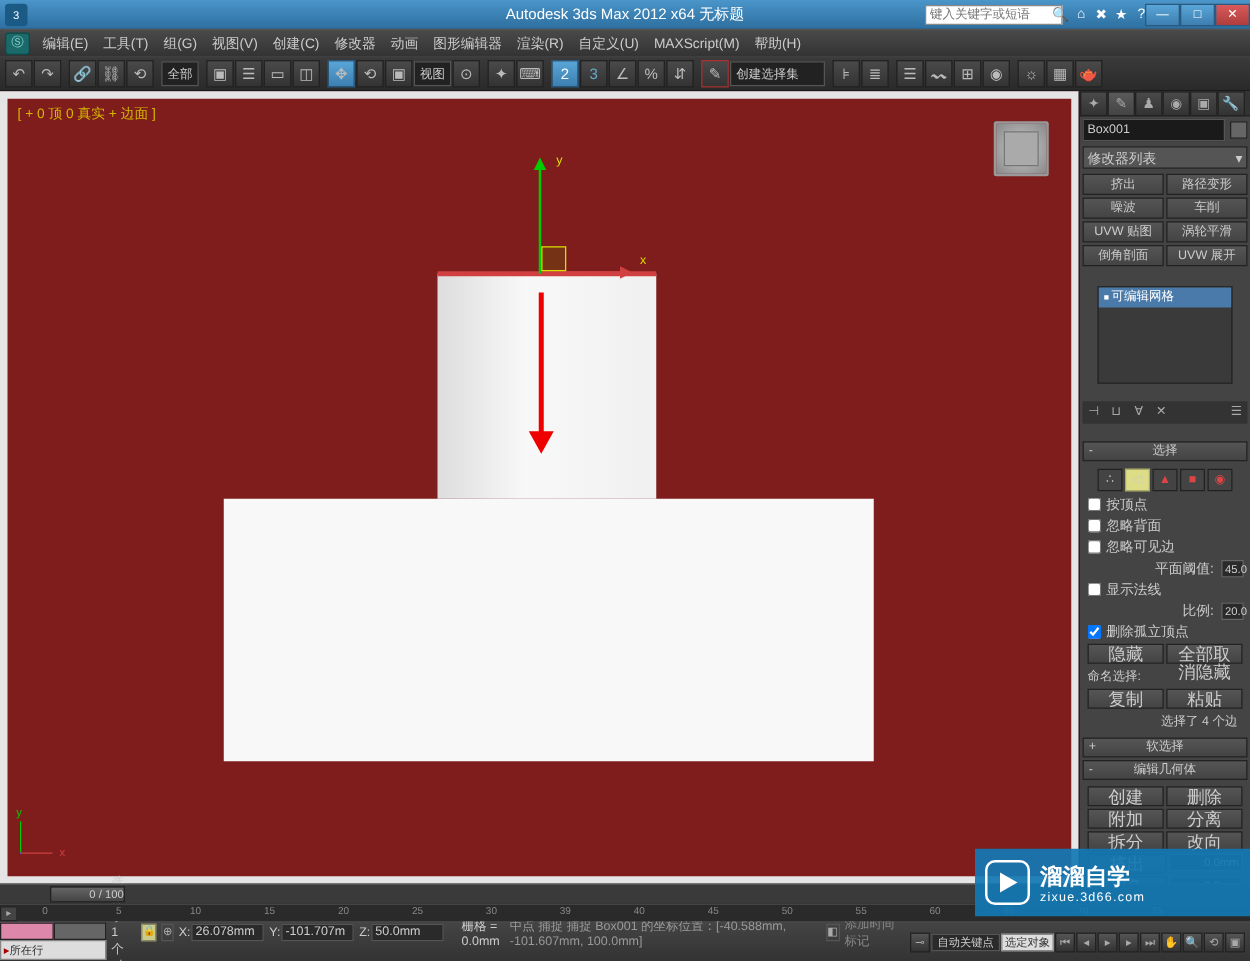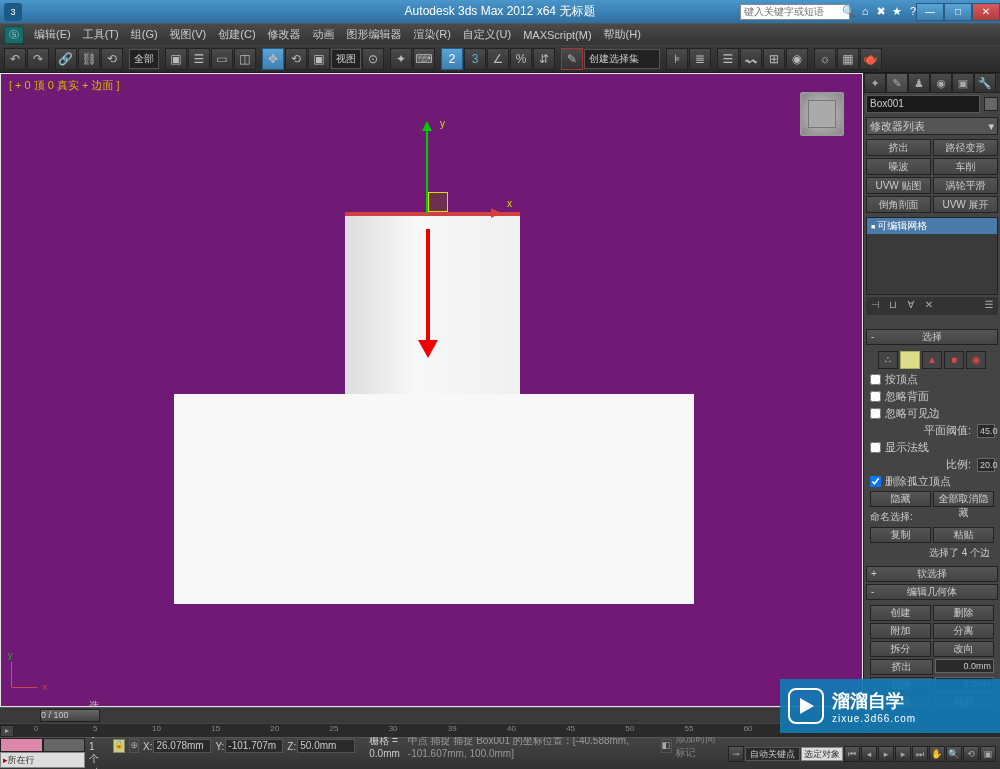--- a/index.html
+++ b/index.html
@@ -18,21 +18,21 @@
 .menu-item{color:#ccc;padding:0 6px;cursor:pointer}
 .toolbar{height:28px;background:linear-gradient(#3a3a3a,#2a2a2a);display:flex;align-items:center;padding:0 4px;border-top:1px solid #444;border-bottom:1px solid #1a1a1a;gap:1px}
 .tb-btn{width:22px;height:22px;background:linear-gradient(#4a4a4a,#333);border:1px solid #222;display:flex;align-items:center;justify-content:center;color:#bbb;font-size:12px}
 .tb-btn.on{background:linear-gradient(#5aa5d8,#3d7fb0);border:1px solid #2a5a80}
 .tb-btn.blue{color:#6ac}
 .tb-sep{width:4px}
 .tb-dropdown{height:20px;background:#222;border:1px solid #555;color:#ccc;padding:0 4px;font-size:10px;display:flex;align-items:center}
 .tb-btn.red{border:1px solid #a33}
 .workspace{position:absolute;top:73px;left:0;right:137px;bottom:62px;background:#333}
 .vp-label{position:absolute;top:4px;left:8px;color:#d4b800;font-size:11px}
-.viewport{position:absolute;inset:0;background:#701a75;border:1px solid #e5e5e5}
+.viewport{position:absolute;inset:0;background:#7f1d1d;border:6px solid #e5e5e5}
 .viewcube-area{position:absolute;top:10px;right:10px;width:60px;height:60px}
 .viewcube{width:44px;height:44px;margin:8px;background:radial-gradient(circle,#ccc,#888);border:2px solid #999;border-radius:2px;position:relative}
 .viewcube::after{content:"";position:absolute;inset:6px;background:#aaa;border:1px solid #777}
 .big-box{position:absolute;left:173px;top:320px;width:520px;height:210px;background:#f8f8f8}
 .small-box{position:absolute;left:344px;top:140px;width:175px;height:180px;background:linear-gradient(90deg,#ddd,#f8f8f8 40%,#f0f0f0)}
 .small-box-top{position:absolute;left:344px;top:138px;width:175px;height:4px;background:#d04040}
 .gizmo{position:absolute;left:415px;top:50px}
 .gizmo-y{position:absolute;width:2px;height:90px;background:#0c0;left:10px}
 .gizmo-y::before{content:"";position:absolute;top:-8px;left:-4px;border:5px solid transparent;border-bottom:10px solid #0c0}
 .gizmo-y-label{position:absolute;left:14px;top:-6px;color:#dd0;font-size:10px}
@@ -50,45 +50,45 @@
 .axis-x::after{content:"x";position:absolute;right:-10px;top:-5px;color:#d04040;font-size:9px}
 .axis-z{position:absolute;width:1px;height:1px;background:#44d;bottom:0}
 .command-panel{position:absolute;top:73px;right:0;width:137px;bottom:62px;background:#444;border-left:1px solid #222;overflow:hidden}
 .cp-tabs{height:20px;background:#333;display:flex;border-bottom:1px solid #222}
 .cp-tab{width:22px;height:20px;border:1px solid #222;background:linear-gradient(#4a4a4a,#333);color:#aaa;text-align:center;font-size:11px;line-height:18px}
 .cp-tab.active{background:linear-gradient(#5a5a5a,#444)}
 .cp-name{height:18px;background:#1a1a1a;border:1px solid #555;margin:2px;color:#ccc;padding:0 3px;font-size:10px;line-height:16px}
 .cp-modlist{height:18px;background:#555;border:1px solid #222;margin:2px;color:#ccc;padding:0 3px;font-size:10px;display:flex;align-items:center;justify-content:space-between}
 .cp-btns{display:flex;flex-wrap:wrap;padding:1px}
 .cp-btn{flex:1 0 48%;height:17px;background:linear-gradient(#555,#444);border:1px solid #222;margin:1px;color:#ccc;text-align:center;font-size:10px;line-height:15px}
-.cp-stack{height:78px;background:#3a3a3a;border:1px solid #222;margin:2px}
+.cp-stack{height:78px;background:#3a3a3a;border:1px solid #222;margin:14px}
 .cp-stack-item{height:16px;background:#4a7aaa;color:#fff;padding:0 4px;font-size:10px;line-height:16px}
 .cp-stack-item::before{content:"■ ";color:#fff;font-size:7px}
 .cp-stackbar{height:18px;background:#333;display:flex;gap:4px;padding:2px;margin:2px;align-items:center}
 .cp-sb{width:14px;height:14px;color:#aaa;font-size:10px;text-align:center}
 .cp-rollout-hdr{height:16px;background:linear-gradient(#555,#444);border:1px solid #222;color:#ccc;text-align:center;font-size:10px;line-height:14px;margin:2px;position:relative}
 .cp-rollout-hdr::before{content:"-";position:absolute;left:4px}
 .cp-rollout-hdr.plus::before{content:"+"}
 .cp-rollout{padding:2px 4px;color:#ccc;font-size:10px}
 .cp-subsel{display:flex;gap:2px;padding:2px;justify-content:center}
 .cp-sub{width:20px;height:18px;border:1px solid #222;background:#444;font-size:10px;text-align:center;line-height:16px}
 .cp-sub.active{background:#dd8;border:1px solid #aa6}
 .cp-sub.red{color:#d44}
 .cp-check{display:flex;align-items:center;gap:4px;padding:1px 2px;font-size:10px}
 .cp-check input{width:11px;height:11px}
 .cp-spinner{display:flex;align-items:center;gap:2px;font-size:10px;padding:1px}
 .cp-spinner-val{width:18px;height:14px;background:#2a2a2a;border:1px solid #666;color:#ccc;text-align:right;padding:0 2px;font-size:9px;line-height:12px}
-.cp-btn-sm{height:16px;background:linear-gradient(#555,#444);border:1px solid #222;color:#ccc;text-align:center;font-size:10px;line-height:14px;padding:0 4px;display:inline-block}
+.cp-btn-sm{height:16px;background:linear-gradient(#555,#444);border:1px solid #222;color:#ccc;text-align:center;font-size:14px;line-height:14px;padding:0 4px;display:inline-block}
 .cp-row{display:flex;gap:2px;padding:1px 2px}
 .cp-row .cp-btn-sm{flex:1}
 .cp-label{font-size:10px;color:#ccc;padding:2px}
 .cp-status{text-align:right;font-size:10px;color:#ccc;padding:2px 6px}
 .bottom{position:absolute;bottom:0;left:0;right:0;height:62px;background:#333}
 .timeline{height:16px;background:#3a3a3a;border-top:1px solid #555;position:relative}
-.tl-slider{position:absolute;left:40px;top:1px;width:60px;height:13px;background:linear-gradient(#666,#444);border:1px solid #222;color:#ccc;text-align:left;font-size:9px;line-height:11px}
+.tl-slider{position:absolute;left:40px;top:1px;width:60px;height:13px;background:linear-gradient(#666,#444);border:1px solid #222;color:#ccc;text-align:right;font-size:9px;line-height:11px}
 .trackbar{height:14px;background:#2a2a2a;display:flex;align-items:center;position:relative;border-top:1px solid #444}
 .tb-expand{width:14px;height:12px;background:#444;border:1px solid #222;color:#aaa;font-size:8px;text-align:center}
 .tb-ticks{flex:1;position:relative;height:14px}
 .tb-tick{position:absolute;top:0;color:#888;font-size:8px}
 .statusbar{height:32px;background:linear-gradient(#444,#333);display:flex;border-top:1px solid #555}
 .sb-left{width:85px;display:flex;flex-direction:column}
 .sb-swatch{height:14px;display:flex}
 .sb-sw{flex:1;border:1px solid #222;background:#666}
 .sb-sw.pink{background:#d8a}
 .sb-location{height:16px;background:#ddd;border:1px solid #888;color:#333;font-size:9px;padding:0 2px;display:flex;align-items:center}

